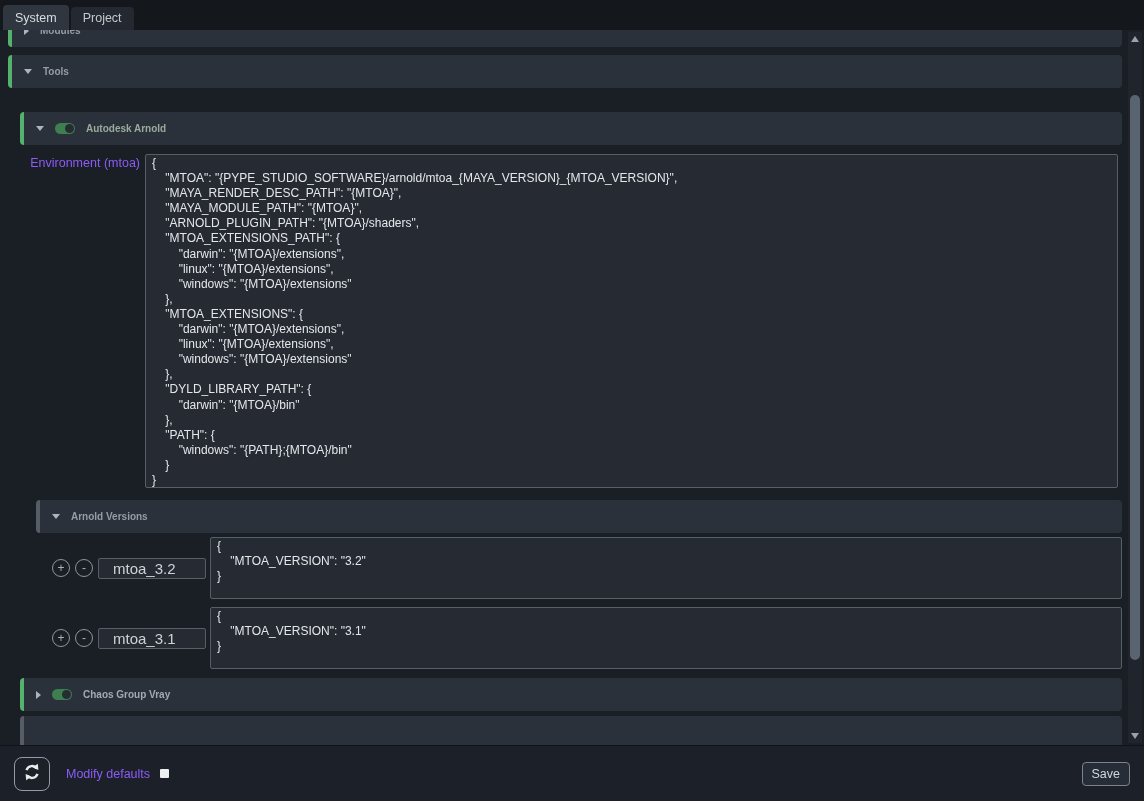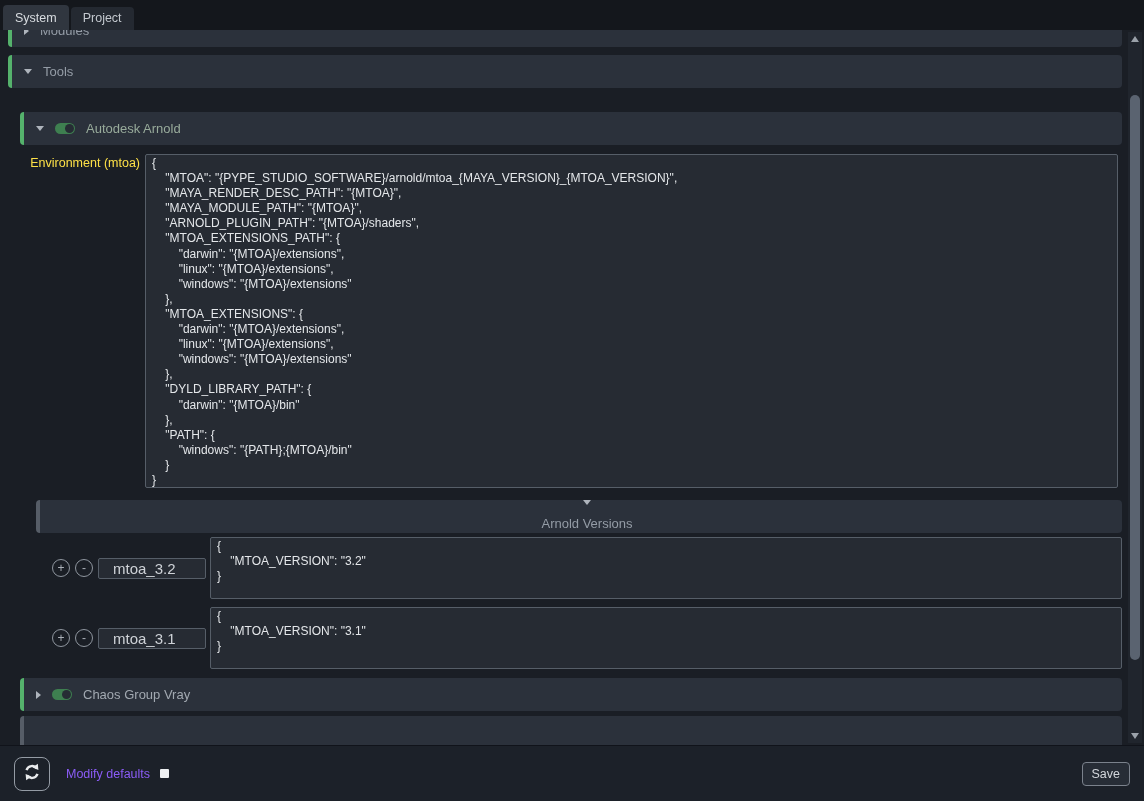--- a/index.html
+++ b/index.html
@@ -12,45 +12,45 @@
   .tab { padding:4px 12px 5px 12px; font-size:12.5px; color:#c3c8ce; background:#242931;
          border-radius:4px 4px 0 0; margin-right:2px; cursor:default; }
   .tab.active { background:#30363f; color:#d8dce0; padding-top:6px; }
 
   
   .scroll-area { position:relative; height:715px; overflow:hidden; background:#1a1e25; flex:0 0 auto; }
   .content { position:absolute; left:0; top:0; width:1122px; }
 
   .sec { height:33px; background:#2b313b; border-radius:4px; border-left:4px solid #565d67;
          display:flex; align-items:center; padding-left:12px; gap:11px; }
-  .sec .title { font-size:13px; font-weight:normal; color:#949ca6; }
+  .sec .title { font-size:10px; font-weight:bold; color:#949ca6; }
   .sec.green { border-left-color:#55b26c; }
 
   .lvl0 { margin:0 0 8px 8px; width:1114px; }
   .lvl1 { margin:0 0 0 20px; width:1102px; }
   .lvl2 { margin:0 0 0 36px; width:1086px; }
 
   .arrow-down { width:0; height:0; border-left:4px solid transparent; border-right:4px solid transparent;
                 border-top:5px solid #aeb4bc; }
   .arrow-right { width:0; height:0; border-top:4px solid transparent; border-bottom:4px solid transparent;
                  border-left:5px solid #aeb4bc; }
 
   .toggle { width:20px; height:11px; border-radius:6px; background:#3e7f50; position:relative; flex:0 0 auto; }
   .toggle .knob { position:absolute; right:1px; top:1px; width:9px; height:9px; border-radius:50%; background:#262c34; }
 
   
   .env-row { display:flex; margin-top:9px; }
   .env-label { width:145px; text-align:right; padding-right:5px; padding-top:2px;
-               font-size:12.5px; color:#fde047; flex:0 0 auto; }
+               font-size:12.5px; color:#8b5cf6; flex:0 0 auto; }
   textarea { background:#262b33; border:1px solid #565e68; border-radius:2px; color:#e4e7ea;
              font-family:"Liberation Sans", sans-serif; font-size:12px; line-height:15.1px;
              padding:1px 6px; resize:none; overflow:hidden; white-space:pre; }
   .env-json { width:973px; height:334px; }
 
-  .sec.versions { margin-top:12px;flex-direction:column; }
+  .sec.versions { margin-top:12px; }
 
   
   .vrow { display:flex; align-items:center; margin:4px 0 8px 0; padding-left:52px; }
   .round-btn { width:18px; height:18px; border-radius:50%; border:1px solid #8f969f; background:transparent;
                color:#aab0b8; font-size:12px; line-height:15px; text-align:center; padding:0;
                font-family:"Liberation Sans", sans-serif; flex:0 0 auto; }
   .round-btn + .round-btn { margin-left:5px; }
   .key-input { margin-left:5px; width:108px; height:21px; background:#262b33; border:1px solid #565e68;
                border-radius:2px; color:#ced2d7; font-size:15px; padding:0 14px;
                font-family:"Liberation Sans", sans-serif; flex:0 0 auto; }

